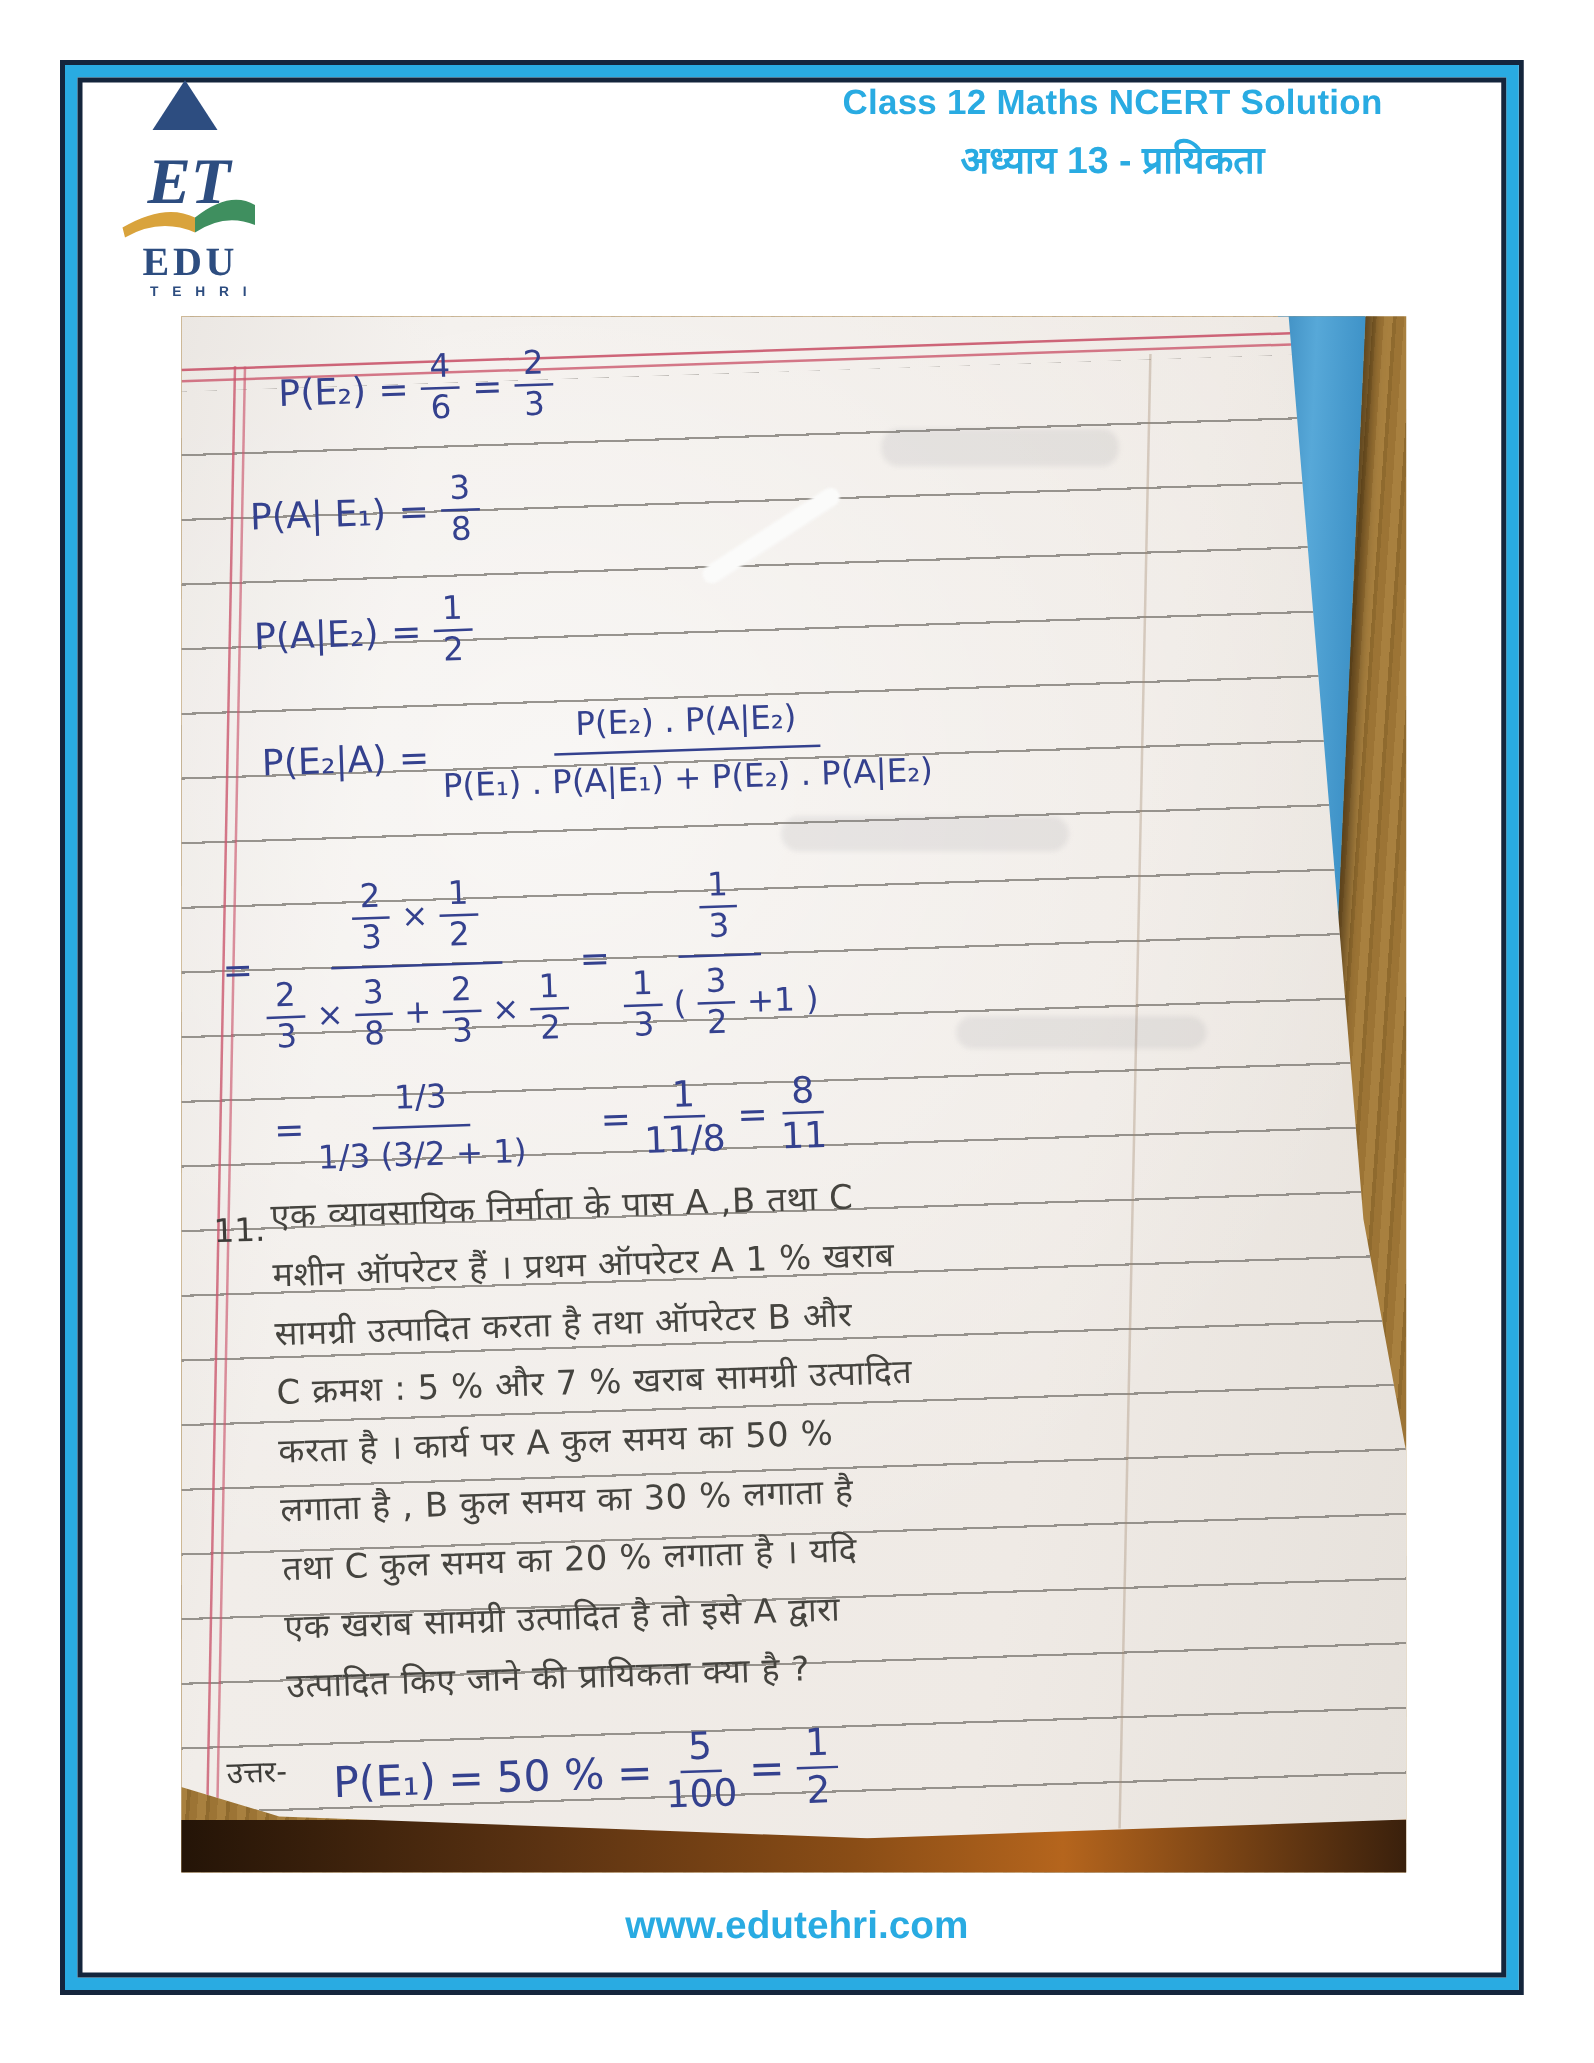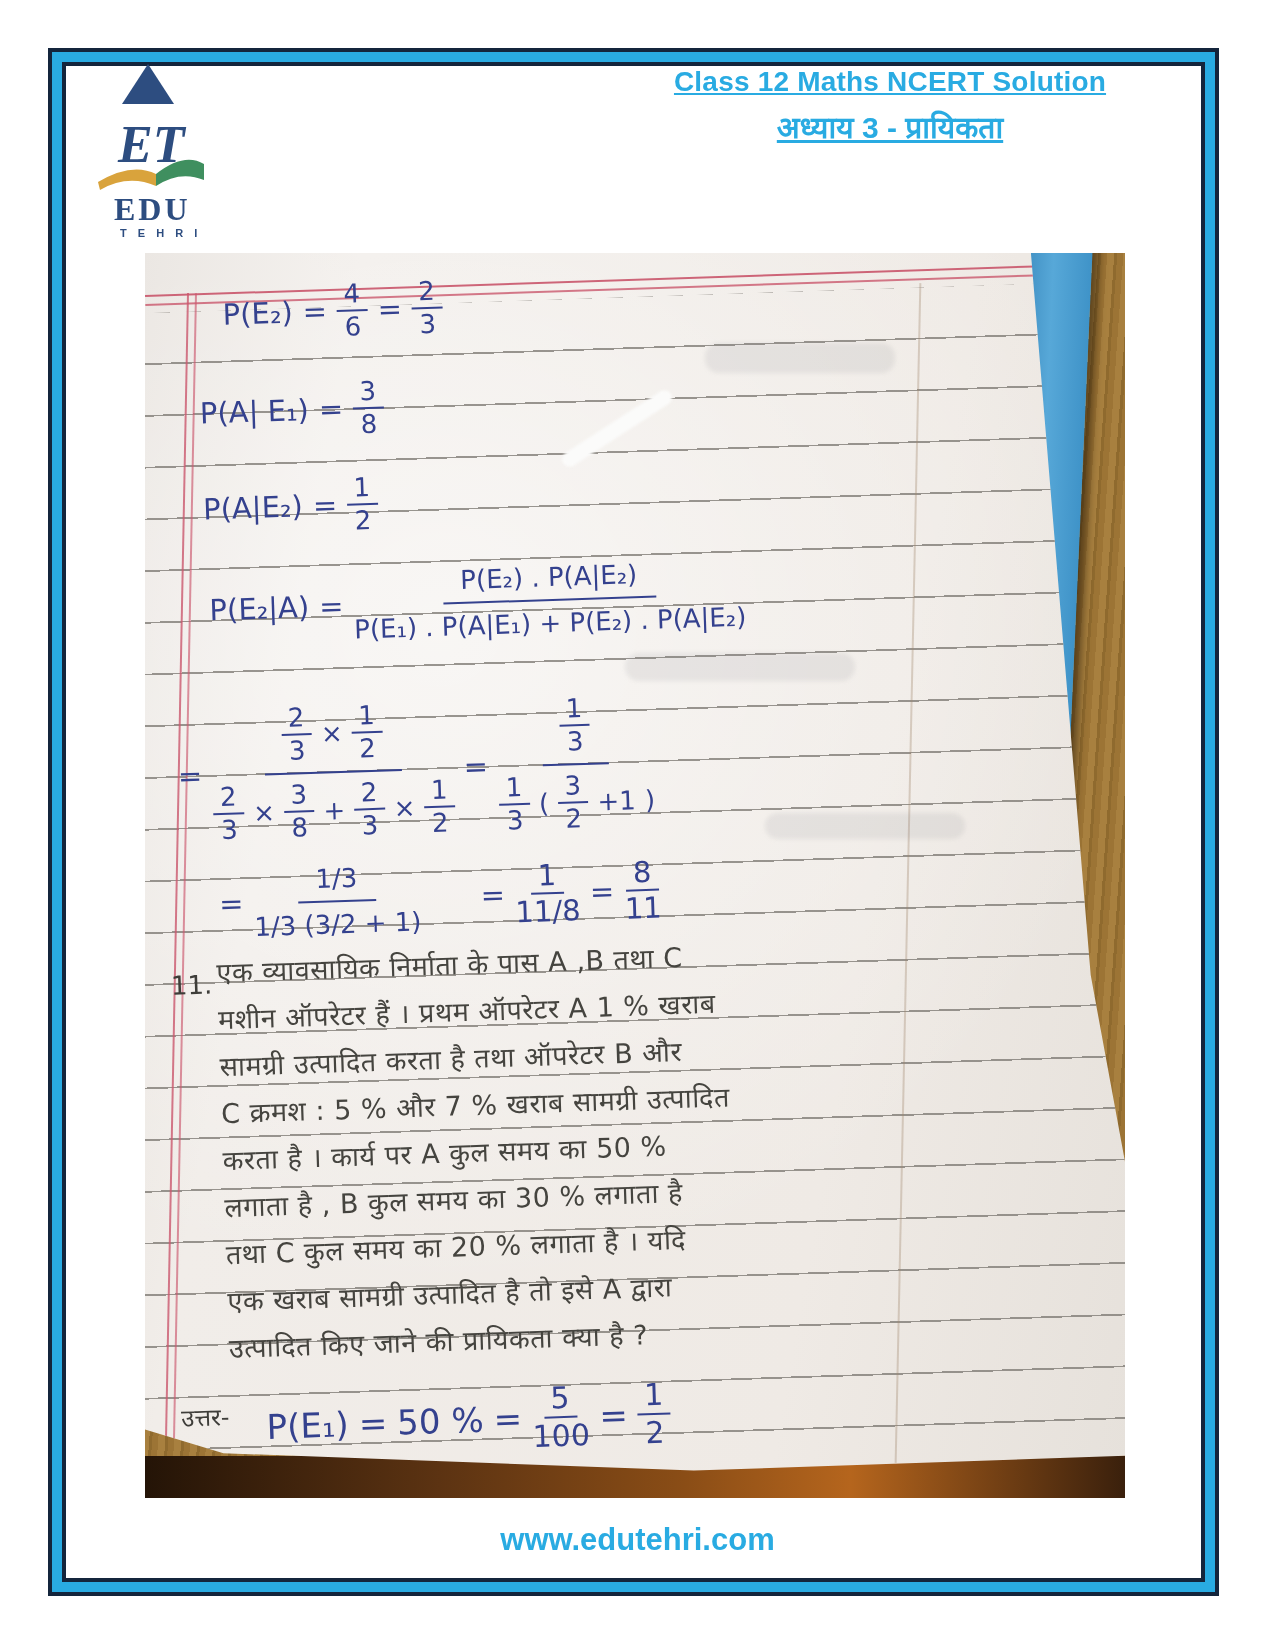--- a/index.html
+++ b/index.html
@@ -8,21 +8,21 @@
     font-family:"Liberation Sans","DejaVu Sans",sans-serif;overflow:hidden;
   }
   
   .frame{position:absolute;left:48px;top:48px;width:1163px;height:1540px;
     border:4px solid #14253c;}
   .frame2{position:absolute;inset:0;border:10px solid #29ABE2;}
   .frame3{position:absolute;inset:0;border:4px solid #14253c;}
   
   .logo{position:absolute;left:80px;top:62px;}
   
-  .header{position:absolute;left:625px;top:66px;width:530px;text-align:center;color:#29ABE2;text-decoration:underline;}
+  .header{position:absolute;left:625px;top:66px;width:530px;text-align:center;color:#29ABE2;}
   .header .h1{font-size:28px;font-weight:bold;letter-spacing:.2px;}
   .header .h2{font-size:30px;font-weight:bold;margin-top:8px;}
   
   .photo{position:absolute;left:145px;top:253px;width:980px;height:1245px;overflow:hidden;
     background:repeating-linear-gradient(94deg,#a8803f 0 7px,#8f6a2e 7px 10px,#9c7435 10px 16px);}
   .wood-bottom{position:absolute;left:0;right:0;bottom:0;height:42px;
     background:linear-gradient(90deg,#241407,#5c3312 30%,#8a4d16 55%,#b5651d 72%,#3a200c);}
   .wood-corner{position:absolute;right:0;bottom:0;width:300px;height:130px;
     background:linear-gradient(180deg,#7a4a1c,#b5651d 45%,#2e1808);
     clip-path:polygon(100% 0,100% 100%,0 100%);}
@@ -85,21 +85,21 @@
   <polygon points="68,2 94,42 42,42" fill="#2d4d80"></polygon>
   <text x="38" y="100" font-size="52" font-weight="bold" font-style="italic" font-family="Liberation Serif, serif" fill="#2d4d80">ET</text>
   <path d="M18,120 Q52,100 76,112 L76,124 Q48,112 20,128 Z" fill="#d9a33c"></path>
   <path d="M76,112 Q104,90 124,102 L124,118 Q100,108 76,124 Z" fill="#3f8f5f"></path>
   <text x="34" y="158" font-size="32" font-weight="bold" font-family="Liberation Serif, serif" fill="#2d4d80" letter-spacing="3">EDU</text>
   <text x="40" y="175" font-size="11" font-weight="bold" fill="#2d4d80" letter-spacing="4">T E H R I</text>
 </svg>
 
 <div class="header">
   <div class="h1">Class 12 Maths NCERT Solution</div>
-  <div class="h2">अध्याय  3  -  प्रायिकता</div>
+  <div class="h2">अध्याय  13  -  प्रायिकता</div>
 </div>
 
 <div class="photo">
   <div class="wood-corner"></div>
   <div class="wood-bottom"></div>
   <div class="cover-strip"></div>
 
   <div class="paper">
     <div class="rules"></div>
     <div class="red-top"></div>

